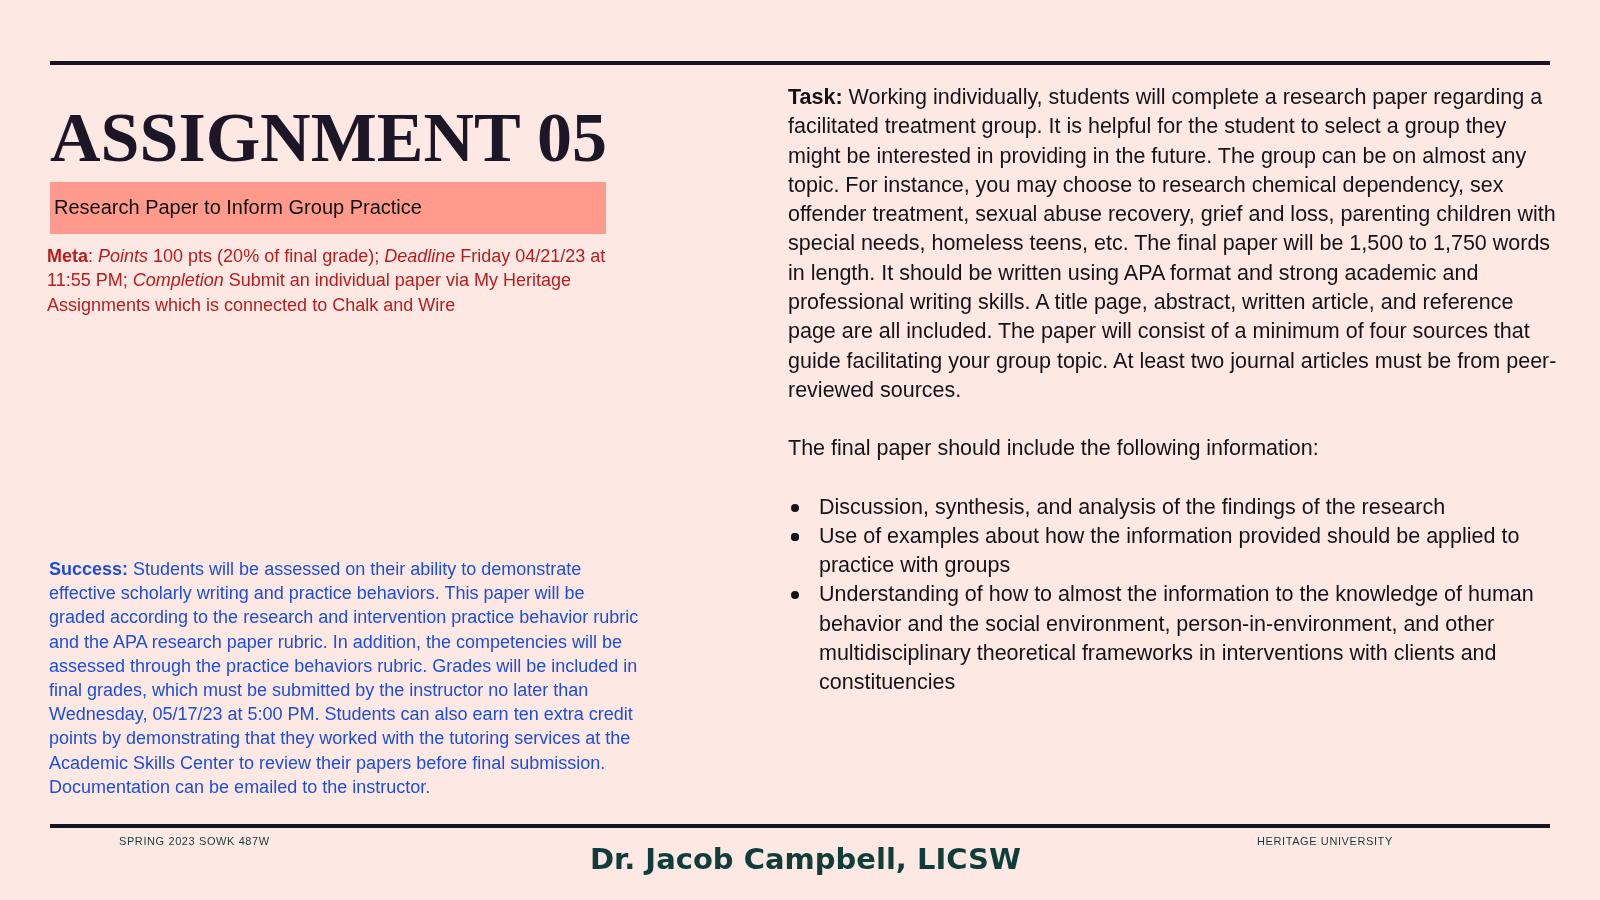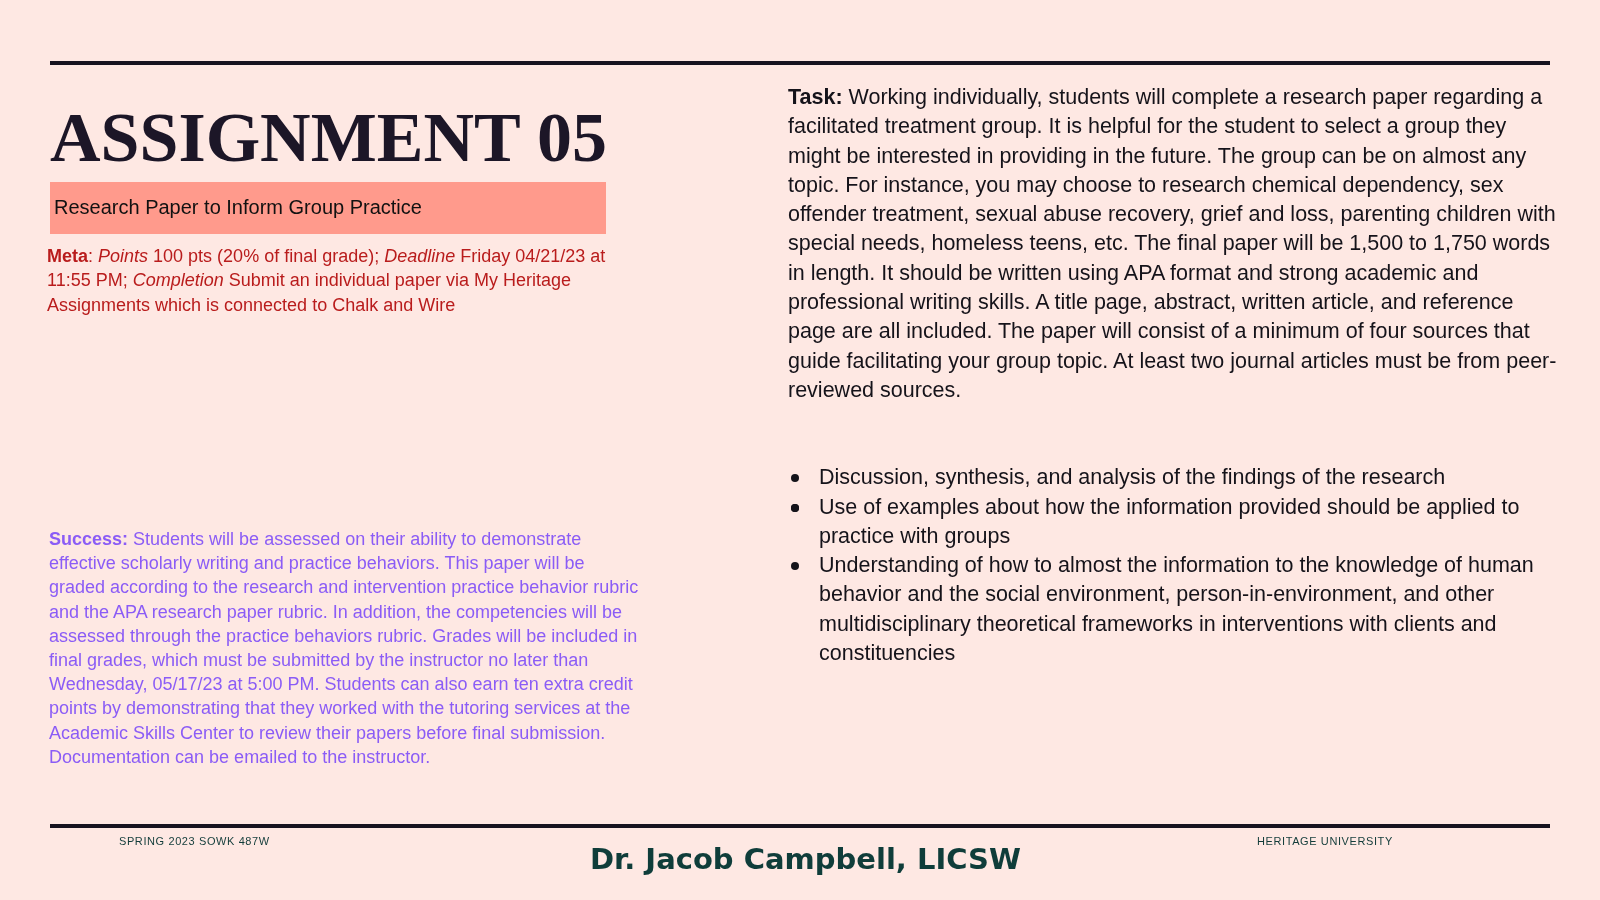--- a/index.html
+++ b/index.html
@@ -64,25 +64,25 @@
     font-size: 18px;
     line-height: 24.3px;
     color: #b91c1c;
   }
   .meta b, .success b, .task b { font-weight: 700; }
   .meta i { font-style: italic; }
 
   .success {
     position: absolute;
     left: 49px;
-    top: 527px;
+    top: 557px;
     width: 590px;
     font-size: 18px;
     line-height: 24.2px;
-    color: #8b5cf6;
+    color: #1d4ed8;
   }
 
   .task {
     position: absolute;
     left: 788px;
     top: 83px;
     width: 770px;
     font-size: 21.5px;
     line-height: 29.3px;
     color: #15131a;
@@ -141,20 +141,21 @@
   <b>Meta</b><span>: </span><i>Points</i><span> 100 pts (20% of final grade); </span><i>Deadline</i><span> Friday 04/21/23 at 11:55 PM; </span><i>Completion</i><span> Submit an individual paper via My Heritage Assignments which is connected to Chalk and Wire</span>
 </div>
 
 <div class="success">
   <b>Success</b><b>:</b><span> Students will be assessed on their ability to demonstrate effective scholarly writing and practice behaviors. This paper will be graded according to the research and intervention practice behavior rubric and the APA research paper rubric. In addition, the competencies will be assessed through the practice behaviors rubric. Grades will be included in final grades, which must be submitted by the instructor no later than Wednesday, 05/17/23 at 5:00 PM. Students can also earn ten extra credit points by demonstrating that they worked with the tutoring services at the Academic Skills Center to review their papers before final submission. Documentation can be emailed to the instructor.</span>
 </div>
 
 <div class="task">
   <p><b>Task</b><b>:</b><span> Working individually, students will complete a research paper regarding a facilitated treatment group. It is helpful for the student to select a group they might be interested in providing in the future. The group can be on almost any topic. For instance, you may choose to research chemical dependency, sex offender treatment, sexual abuse recovery, grief and loss, parenting children with special needs, homeless teens, etc. The final paper will be 1,500 to 1,750 words in length. It should be written using APA format and strong academic and professional writing skills. A title page, abstract, written article, and reference page are all included. The paper will consist of a minimum of four sources that guide facilitating your group topic. At least two journal articles must be from peer-reviewed sources.</span></p>
   <div class="gap"></div>
+  <p>The final paper should include the following information:</p>
   <div class="gap"></div>
   <ul>
     <li><span class="bullet"></span><span>Discussion, synthesis, and analysis of the findings of the research</span></li>
     <li><span class="bullet"></span></li>
     <li><span class="bullet"></span><span>Use of examples about how the information provided should be applied to practice with groups</span></li>
     <li><span class="bullet"></span><span>Understanding of how to almost the information to the knowledge of human behavior and the social environment, person-in-environment, and other multidisciplinary theoretical frameworks in interventions with clients and constituencies</span></li>
   </ul>
 </div>
 
 <div class="rule bottom"></div>

